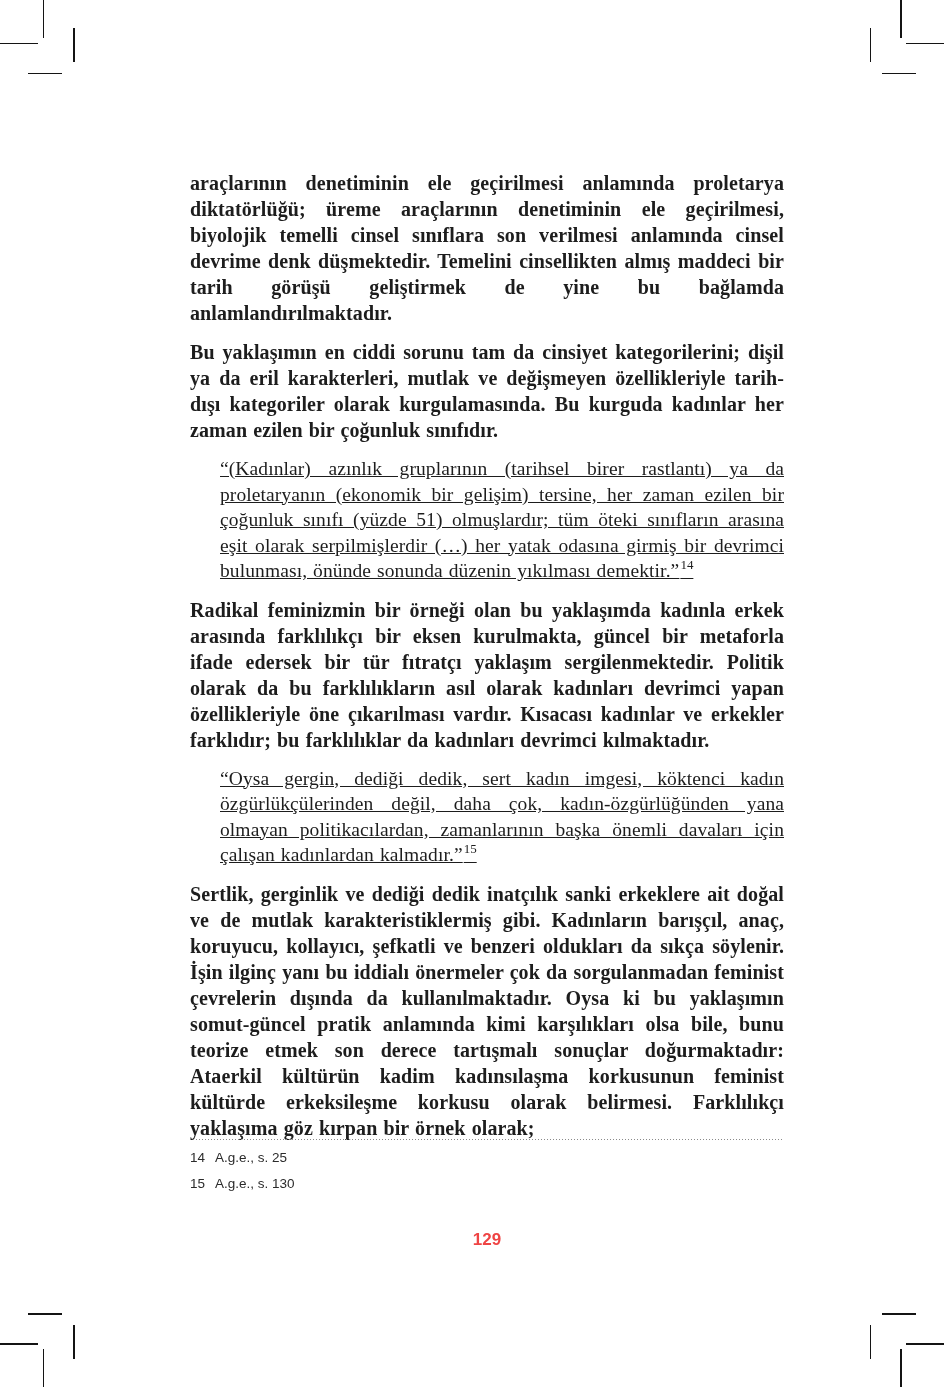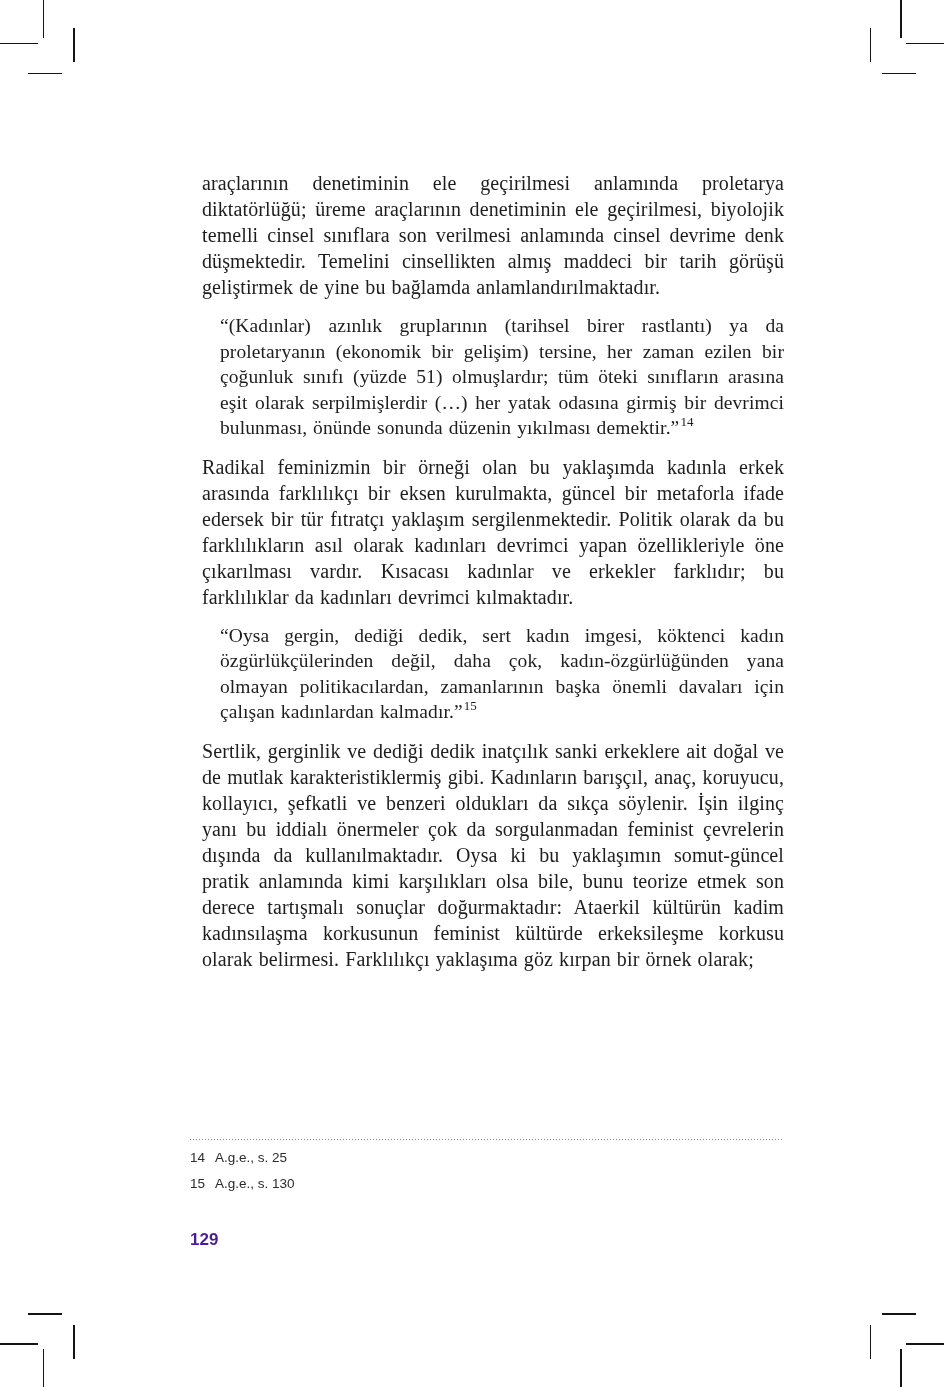--- a/index.html
+++ b/index.html
@@ -24,31 +24,33 @@
     position: absolute;
     left: 190px;
     top: 170px;
     width: 594px;
     color: #1d1d1d;
   }
   .body-para {
     font-size: 20px;
     line-height: 26px;
     text-align: justify;
-    margin: 0 0 13px 12px;
+    margin: 0 0 13px 0;
     word-spacing: 1px;
     letter-spacing: 0.1px;
+    font-weight: bold;
   }
   .quote-para {
     font-size: 19.5px;
     line-height: 25.5px;
     text-align: justify;
     margin: 10px 0 13px 30px;
     word-spacing: 1px;
     letter-spacing: 0.1px;
+    text-decoration: underline;
   }
   .fn-ref {
     font-size: 13px;
     line-height: 0;
     position: relative;
     top: -1px;
     margin-left: 1px;
     letter-spacing: 0;
   }
   
@@ -73,25 +75,25 @@
     display: flex;
     gap: 10px;
     line-height: 26px;
   }
   
   .page-number {
     position: absolute;
     left: 190px;
     top: 1230px;
     width: 594px;
-    text-align: left;
+    text-align: center;
     font-family: "Liberation Sans", sans-serif;
     font-size: 17px;
     font-weight: bold;
-    color: #4c1d95;
+    color: #ef4444;
   }
 </style>
 </head>
 <body>
 
 <div class="cm" style="left:42.5px; top:0; width:1.5px; height:38px;"></div>
 <div class="cm" style="left:0; top:42.5px; width:38px; height:1.5px;"></div>
 <div class="cm" style="left:73px; top:28px; width:1.5px; height:34px;"></div>
 <div class="cm" style="left:28px; top:72.5px; width:34px; height:1.5px;"></div>
 
@@ -107,20 +109,21 @@
 
 <div class="cm" style="left:900px; top:1349px; width:1.5px; height:38px;"></div>
 <div class="cm" style="left:906px; top:1343px; width:38px; height:1.5px;"></div>
 <div class="cm" style="left:869.5px; top:1325px; width:1.5px; height:34px;"></div>
 <div class="cm" style="left:882px; top:1313px; width:34px; height:1.5px;"></div>
 
 <article class="text-block">
 
   <p class="body-para">araçlarının denetiminin ele geçirilmesi anlamında proletarya diktatörlüğü; üreme araçlarının denetiminin ele geçirilmesi, biyolojik temelli cinsel sınıflara son verilmesi anlamında cinsel devrime denk düşmektedir. Temelini cinsellikten almış maddeci bir tarih görüşü geliştirmek de yine bu bağlamda anlamlandırılmaktadır.</p>
 
+  <p class="body-para">Bu yaklaşımın en ciddi sorunu tam da cinsiyet kategorilerini; dişil ya da eril karakterleri, mutlak ve değişmeyen özellikleriyle tarih-dışı kategoriler olarak kurgulamasında. Bu kurguda kadınlar her zaman ezilen bir çoğunluk sınıfıdır.</p>
 
   <blockquote class="quote-para"><span>“(Kadınlar) azınlık gruplarının (tarihsel birer rastlantı) ya da proletaryanın (ekonomik bir gelişim) tersine, her zaman ezilen bir çoğunluk sınıfı (yüzde 51) olmuşlardır; tüm öteki sınıfların arasına eşit olarak serpilmişlerdir (…) her yatak odasına girmiş bir devrimci bulunması, önünde sonunda düzenin yıkılması demektir.”</span><sup class="fn-ref">14</sup></blockquote>
 
   <p class="body-para">Radikal feminizmin bir örneği olan bu yaklaşımda kadınla erkek arasında farklılıkçı bir eksen kurulmakta, güncel bir metaforla ifade edersek bir tür fıtratçı yaklaşım sergilenmektedir. Politik olarak da bu farklılıkların asıl olarak kadınları devrimci yapan özellikleriyle öne çıkarılması vardır. Kısacası kadınlar ve erkekler farklıdır; bu farklılıklar da kadınları devrimci kılmaktadır.</p>
 
   <blockquote class="quote-para"><span>“Oysa gergin, dediği dedik, sert kadın imgesi, köktenci kadın özgürlükçülerinden değil, daha çok, kadın-özgürlüğünden yana olmayan politikacılardan, zamanlarının başka önemli davaları için çalışan kadınlardan kalmadır.”</span><sup class="fn-ref">15</sup></blockquote>
 
   <p class="body-para">Sertlik, gerginlik ve dediği dedik inatçılık sanki erkeklere ait doğal ve de mutlak karakteristiklermiş gibi. Kadınların barışçıl, anaç, koruyucu, kollayıcı, şefkatli ve benzeri oldukları da sıkça söylenir. İşin ilginç yanı bu iddialı önermeler çok da sorgulanmadan feminist çevrelerin dışında da kullanılmaktadır. Oysa ki bu yaklaşımın somut-güncel pratik anlamında kimi karşılıkları olsa bile, bunu teorize etmek son derece tartışmalı sonuçlar doğurmaktadır: Ataerkil kültürün kadim kadınsılaşma korkusunun feminist kültürde erkeksileşme korkusu olarak belirmesi. Farklılıkçı yaklaşıma göz kırpan bir örnek olarak;</p>
 
 </article>

